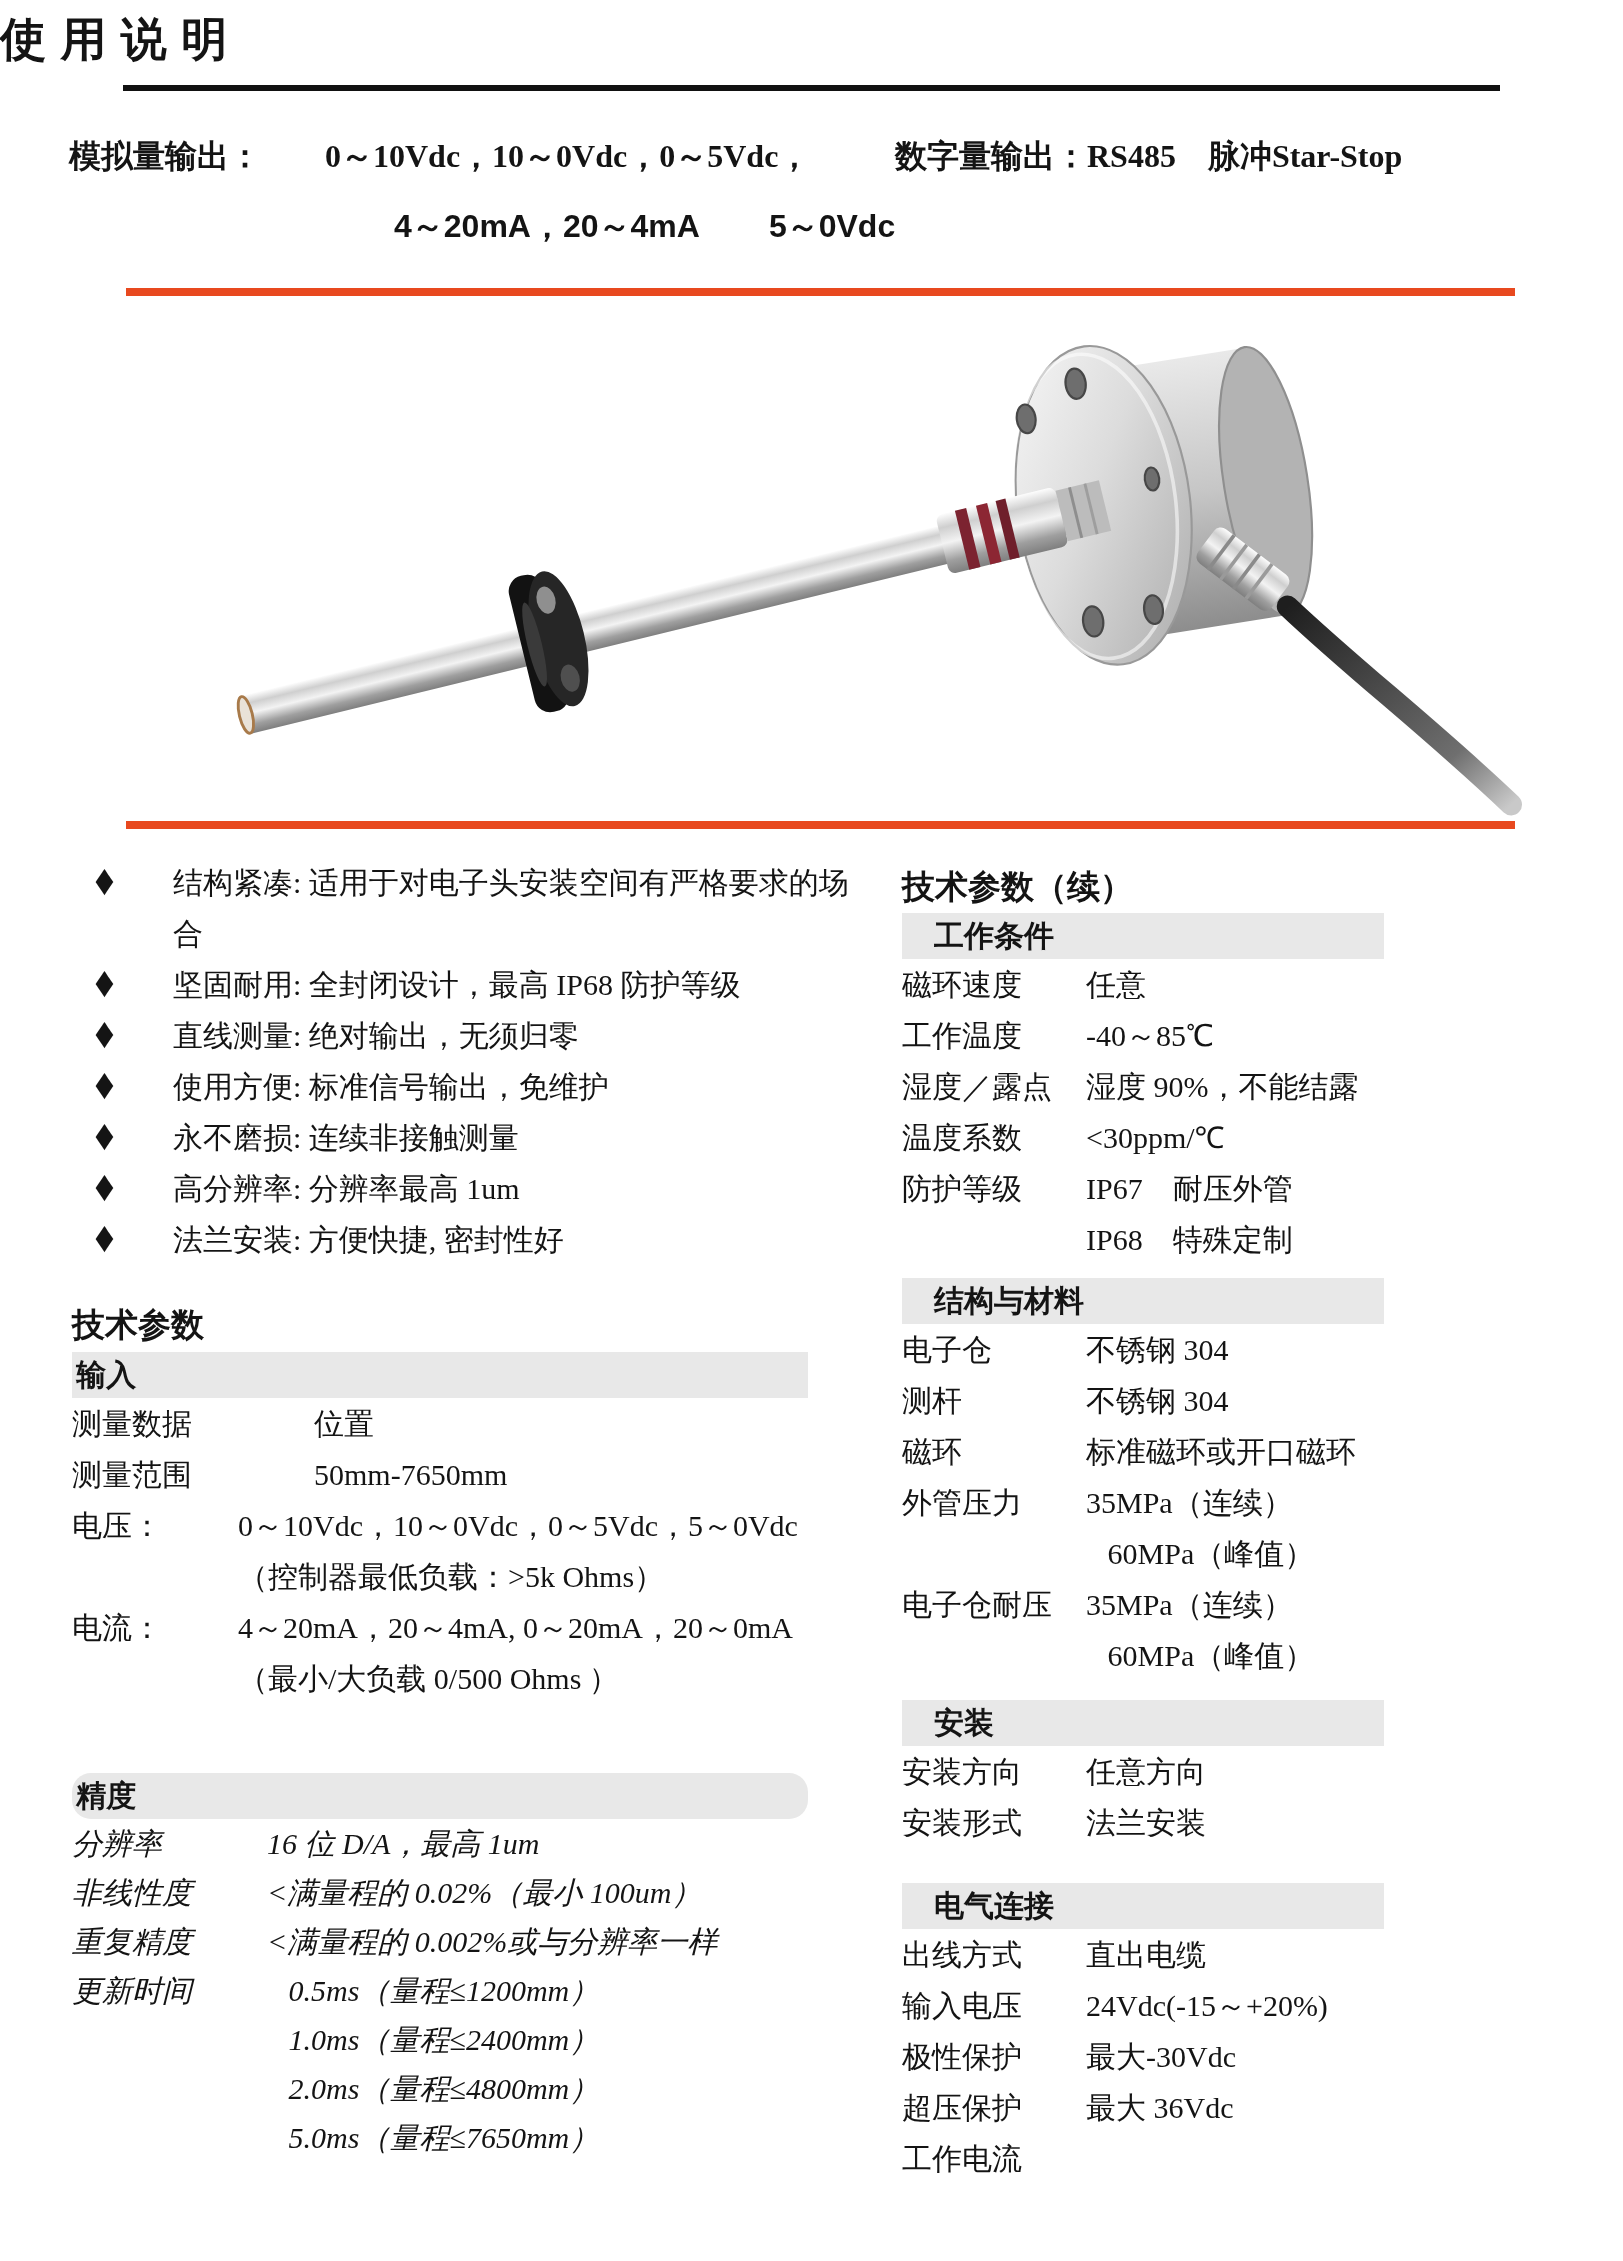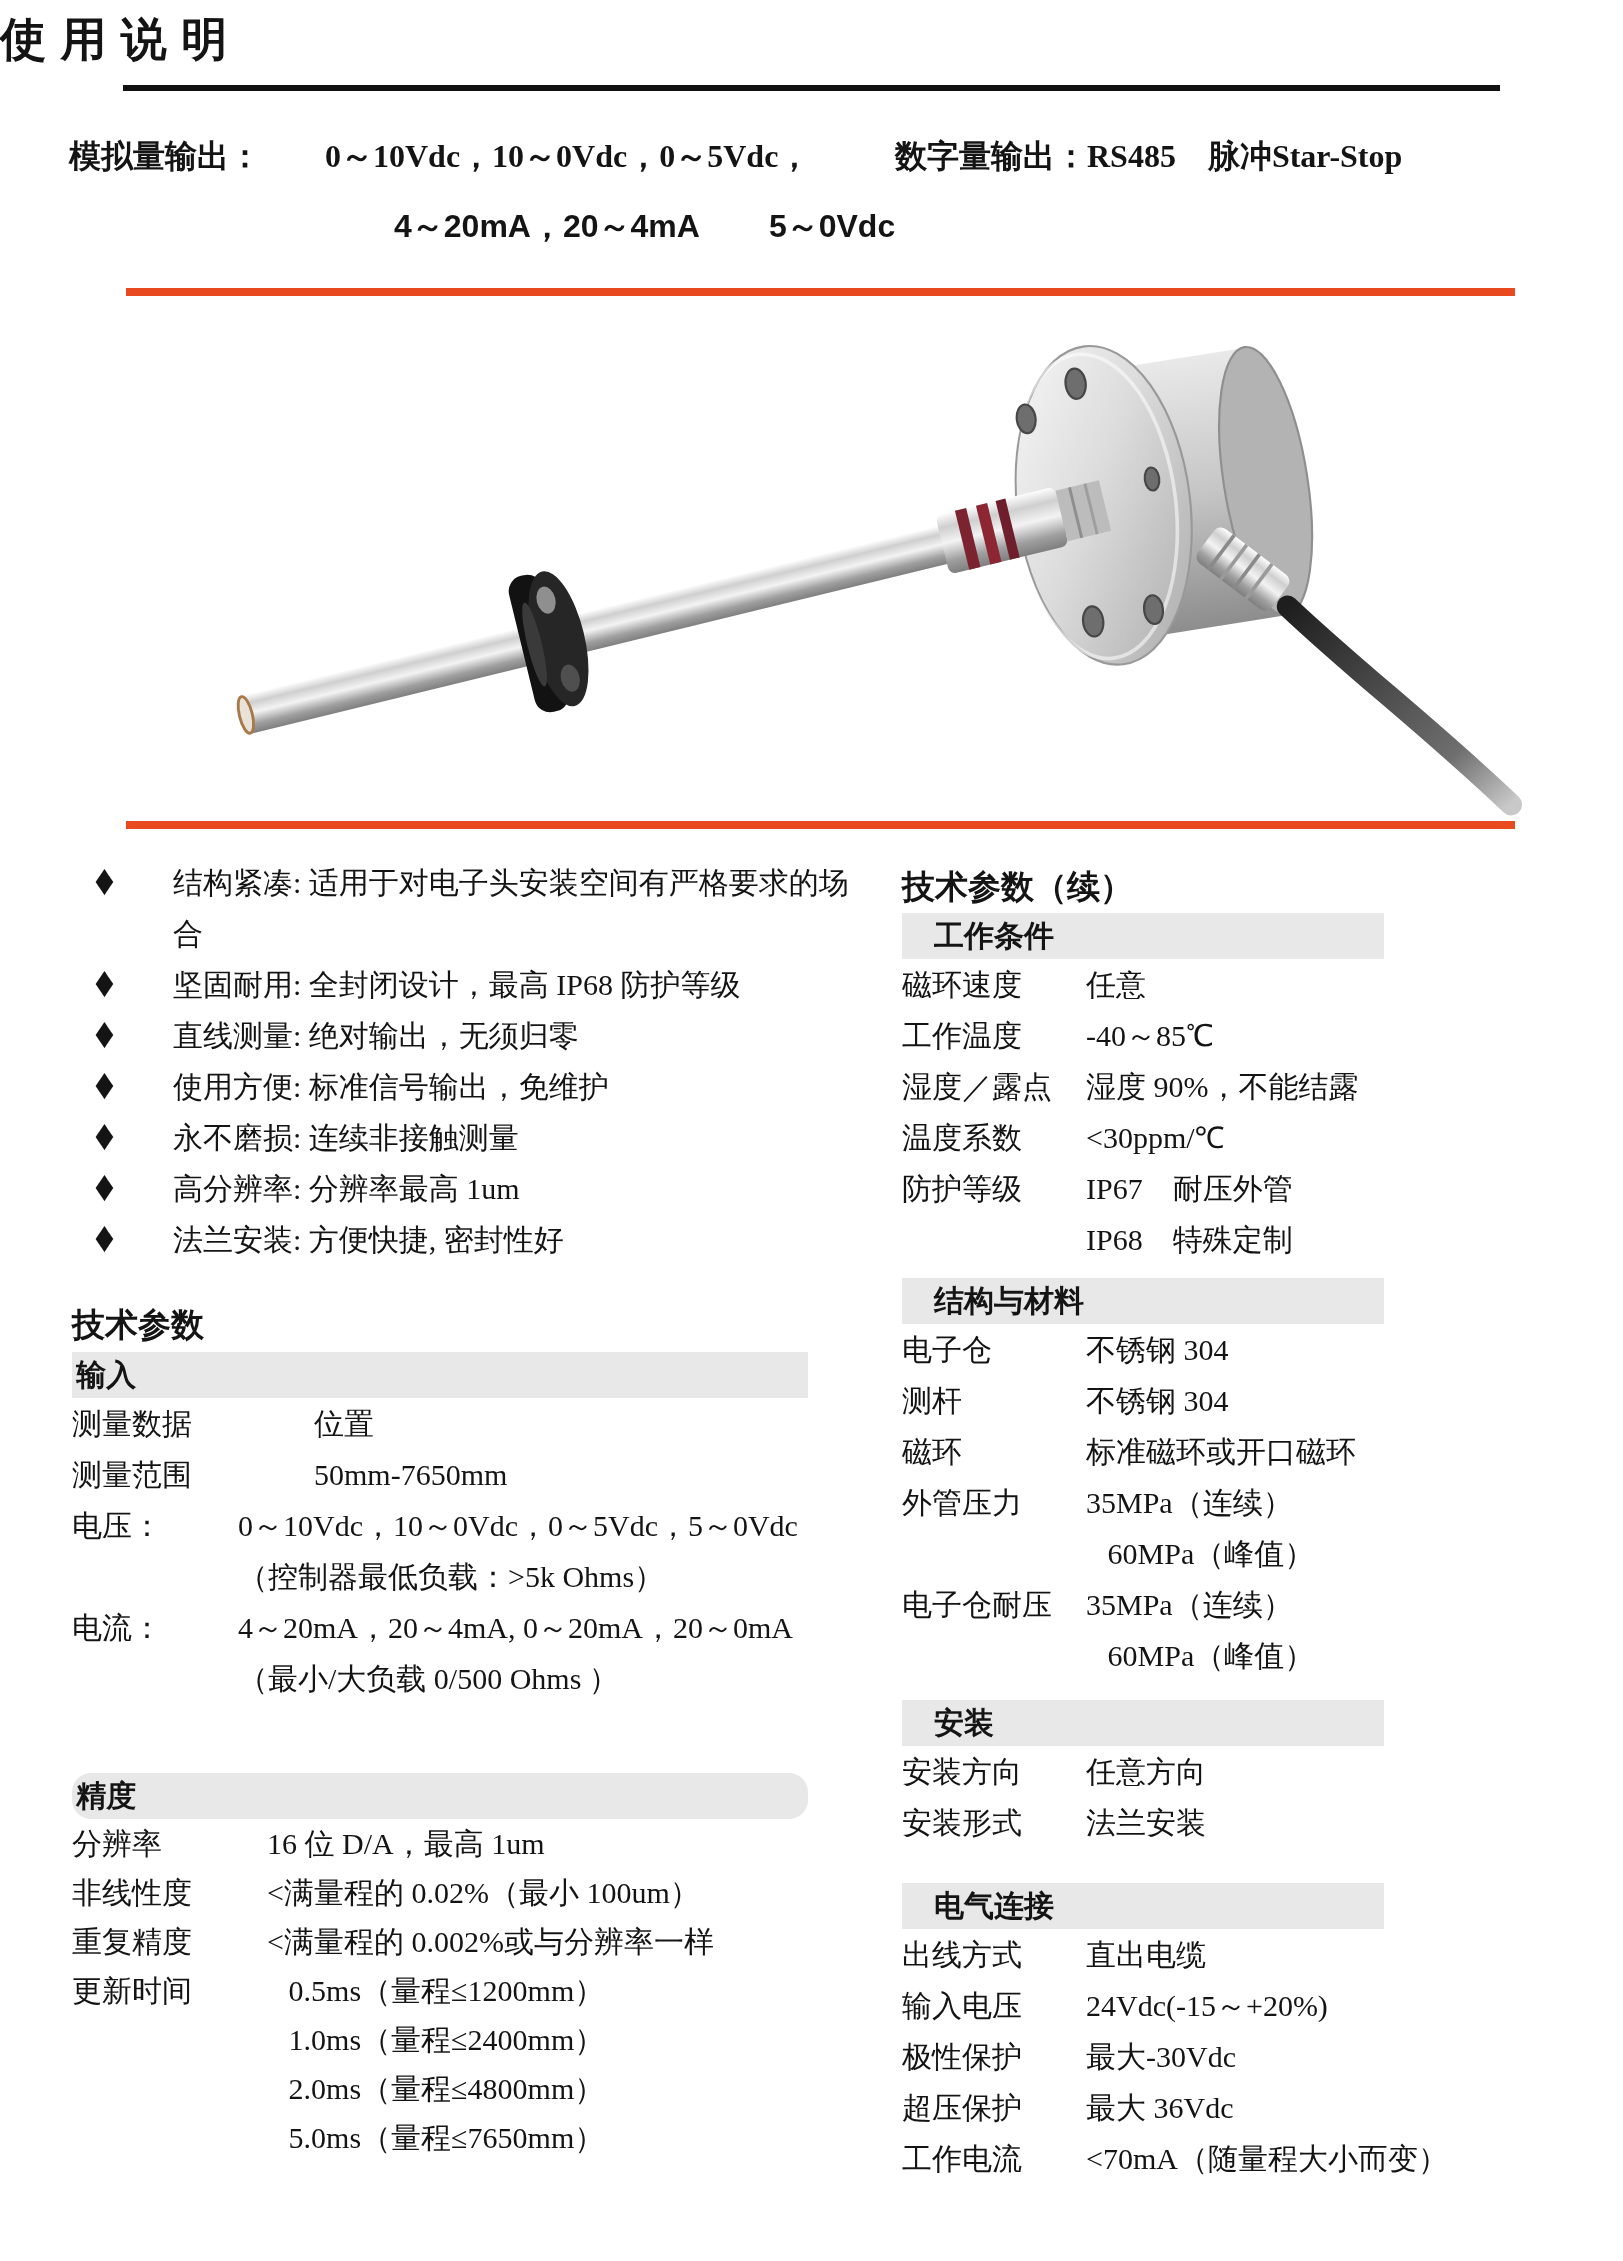--- a/index.html
+++ b/index.html
@@ -72,21 +72,21 @@
   .band.mt48{margin-top:35px;}
   .band.mt8{margin-top:5.8px;}
   
   .trow{display:flex;font-size:30px;line-height:51px;}
   .trow .lbl{flex:none;}
   .trow .val{flex:1;white-space:nowrap;}
   .w335 .lbl{width:242px;}
   .w230 .lbl{width:166px;}
   .w270 .lbl{width:195px;}
   .w255 .lbl{width:184px;}
-  .trow.tight{line-height:49px;}
+  .trow.tight{line-height:49px;font-style:italic;}
   .val.indent2{padding-left:21.6px;}
 </style>
 </head>
 <body>
 
 <div class="doc-title">使用说明</div>
 <div class="title-rule"></div>
 
 <div class="top-specs">
   <div class="specs-row1">
@@ -344,17 +344,16 @@
     <div class="trow w255">
       <span class="lbl">极性保护</span>
       <span class="val">最大-30Vdc</span>
     </div>
     <div class="trow w255">
       <span class="lbl">超压保护</span>
       <span class="val">最大 36Vdc</span>
     </div>
     <div class="trow w255">
       <span class="lbl">工作电流</span>
-      <span class="val">&lt;70mA（随量程大小而变）</span>
     </div>
   </div>
 </div>
 
 
 </body></html>

